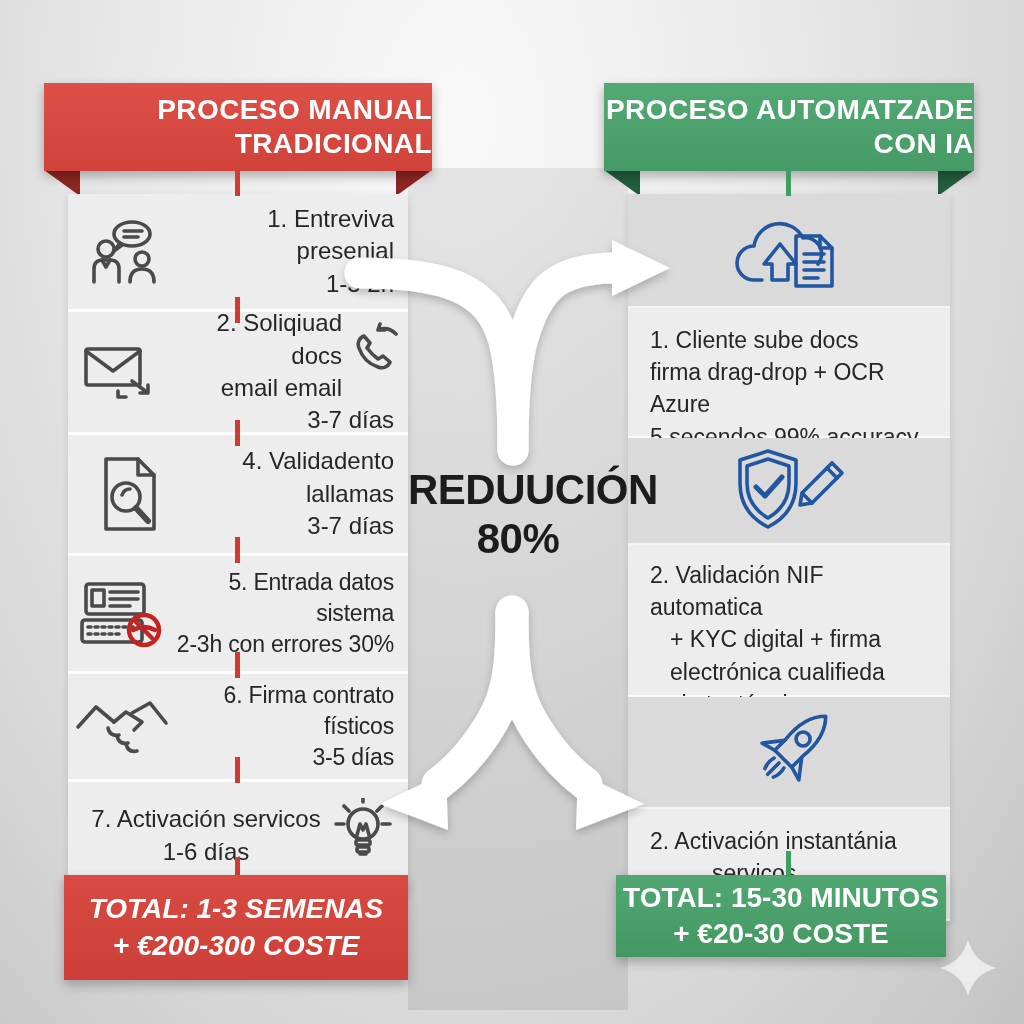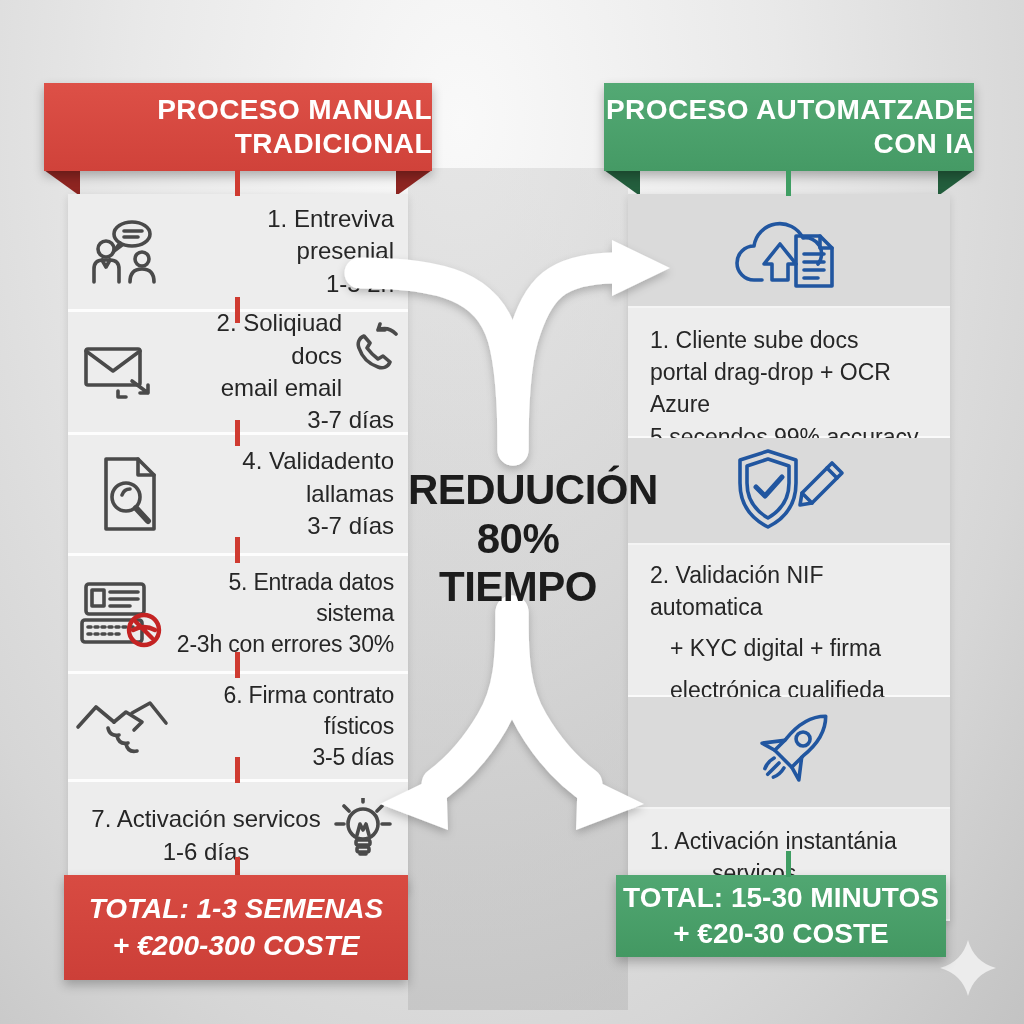--- a/index.html
+++ b/index.html
@@ -30,21 +30,21 @@
   .ltext{flex:1;text-align:right;padding-right:14px;font-size:24px;color:#262626;line-height:1.35;}
   .ltext .sm{font-size:23px;letter-spacing:-.2px;}
   .pr-icon{padding-right:52px;}
   .licon{flex:0 0 auto;stroke:#4a4a4a;fill:none;stroke-width:3.6;stroke-linecap:round;stroke-linejoin:round;}
   
   .rcol{position:absolute;left:628px;top:194px;width:322px;z-index:2;box-shadow:0 3px 8px rgba(0,0,0,.12);}
   .rblock{position:relative;border-bottom:2px solid rgba(255,255,255,.7);}
   .rblock.iconblk{background:#dadada;display:flex;align-items:center;justify-content:center;}
   .rblock.textblk{background:#ededed;padding:16px 18px 8px 22px;font-size:23px;color:#262626;line-height:1.4;}
   .ricon{stroke:#2156a0;fill:none;stroke-width:3.6;stroke-linecap:round;stroke-linejoin:round;}
-  .ind{padding-left:20px;margin-top:9px;}
+  .ind{padding-left:20px;}
   .ind2{padding-left:62px;}
   
   .total{position:absolute;z-index:3;color:#fff;font-weight:800;font-size:28px;line-height:1.3;text-align:center;
     display:flex;flex-direction:column;justify-content:center;box-shadow:0 5px 10px rgba(0,0,0,.25);}
   .total.red{left:64px;top:875px;width:344px;height:105px;background:linear-gradient(180deg,#d84b42,#cc3f38);font-style:italic;}
   .total.green{left:616px;top:875px;width:330px;height:82px;background:linear-gradient(180deg,#51a772,#439862);}
   
   .center-text{position:absolute;left:408px;top:466px;width:220px;z-index:6;text-align:center;
     font-weight:800;font-size:42px;line-height:1.16;color:#1c1c1c;letter-spacing:-.5px;}
   
@@ -192,21 +192,21 @@
         <path d="M36 78 H28 A17 17 0 0 1 28 44 A26 26 0 0 1 77 36 A16 16 0 0 1 92 62"></path>
         <path d="M46 78 V62 H38 L54 42 L70 62 H62 V78 Z"></path>
         <path d="M70 34 H94 L106 46 V84 H70 Z"></path>
         <path d="M94 34 V46 H106"></path>
         <path d="M78 52 H98 M78 60 H98 M78 68 H98 M78 76 H92"></path>
       </svg>
     </div>
 
     <div class="rblock textblk" style="height:104px;">
       <div>1. Cliente sube docs</div>
-      <div>portal drag-drop + OCR Azure</div>
+      <div>firma drag-drop + OCR Azure</div>
       <div>5 secendos 99% accuracy</div>
     </div>
 
     <div class="rblock iconblk" style="height:105px;">
       <svg class="ricon" width="122" height="92" viewBox="0 0 122 92">
         <path d="M40 6 L68 15 V38 C68 60 56 74 40 82 C24 74 12 60 12 38 V15 Z"></path>
         <path d="M40 14 L61 21 V38 C61 55 52 66 40 73 C28 66 19 55 19 38 V21 Z"></path>
         <path d="M28 42 L37 51 L54 32" stroke-width="5"></path>
         <path d="M74 48 L104 18 L114 28 L84 58 Z"></path>
         <path d="M74 48 L72 60 L84 58"></path>
@@ -227,36 +227,35 @@
           <path d="M0 -42 C10 -32 14 -16 12 2 L12 18 H-12 L-12 2 C-14 -16 -10 -32 0 -42 Z"></path>
           <circle cx="0" cy="-10" r="7"></circle>
           <path d="M-12 4 L-26 22 L-12 18"></path>
           <path d="M12 4 L26 22 L12 18"></path>
           <path d="M-7 24 Q-9 32 -6 38 M0 24 V40 M7 24 Q9 32 6 38"></path>
         </g>
       </svg>
     </div>
 
     <div class="rblock textblk" style="height:86px;">
-      <div>1. Activación instantánia</div>
+      <div>2. Activación instantánia</div>
       <div class="ind2">servicos</div>
     </div>
 
   </div>
   <div class="tick green" style="left:786px;top:851px;"></div>
 
   <div class="total green">
     <div>TOTAL: 15-30 MINUTOS</div>
     <div>+ €20-30 COSTE</div>
   </div>
 
   <div class="center-text">
     <div>REDUUCIÓN</div>
     <div>80%</div>
-    <div>TIEMPO</div>
   </div>
 
   <svg class="arrows" width="1024" height="1024" viewBox="0 0 1024 1024">
     <defs>
       <filter id="ds" x="-20%" y="-20%" width="140%" height="140%">
         <feDropShadow dx="0" dy="4" stdDeviation="4" flood-color="#000" flood-opacity="0.22"></feDropShadow>
       </filter>
     </defs>
     <g filter="url(#ds)">
       <path d="M 360 273 C 445 273 488 288 503 338 C 511 366 513 402 513 450" stroke="#fff" stroke-width="31" fill="none" stroke-linecap="round"></path>

